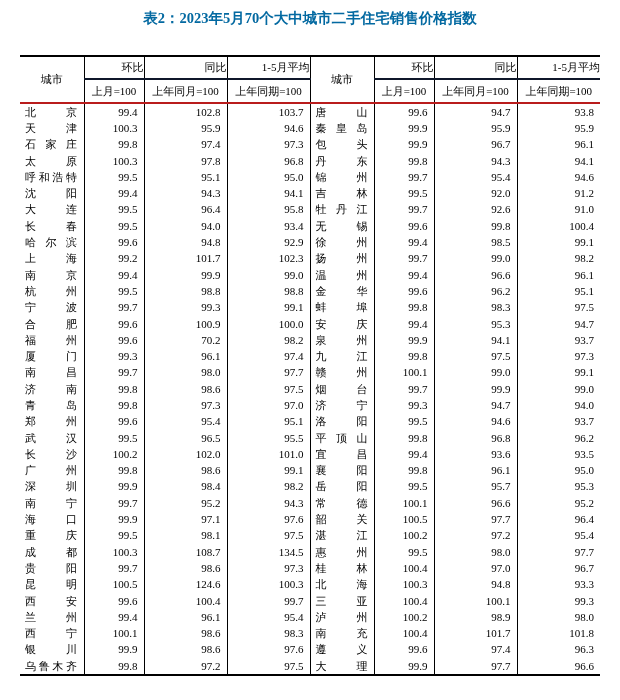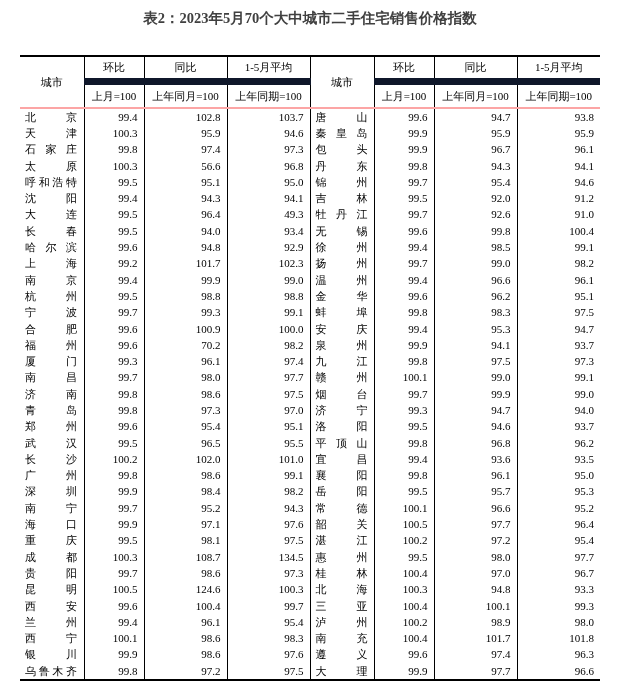--- a/index.html
+++ b/index.html
@@ -8,21 +8,21 @@
     background: #ffffff;
     overflow: hidden;
     font-family: "Liberation Serif", "DejaVu Serif", serif;
     color: #000;
   }
   .page-title {
     margin: 9px 0 0 0;
     text-align: center;
     font-size: 14.5px;
     font-weight: bold;
-    color: #404040;
+    color: #0369a1;
   }
   .tbl-wrap { margin: 27px 20px 0 20px; }
   table.idx {
     border-collapse: collapse;
     table-layout: fixed;
     width: 580px;
     border-top: 2.5px solid #000;
     border-bottom: 2.5px solid #000;
   }
   col.c-city  { width: 64px; }
@@ -37,22 +37,22 @@
   .no-l  { border-left: none !important; }
 
   thead th {
     font-size: 11px;
     line-height: 1;
     text-align: center;
     vertical-align: middle;
   }
   thead tr.h1 th { height: 21px; }
   thead tr.h2 th { height: 22px; margin-top: 30px; }
-  thead tr.h1 th.gr { border-bottom: 7px solid #0f172a; }
-  thead tr.h2 th, thead th.th-city { border-bottom: 2px solid #fca5a5; }
+  thead tr.h1 th.gr { border-bottom: 2px solid #0f172a; text-align: right; }
+  thead tr.h2 th, thead th.th-city { border-bottom: 2px solid #b91c1c; }
 
   tbody td {
     height: 16.3px;
     font-size: 11px;
     line-height: 1;
     vertical-align: middle;
     overflow: hidden;
   }
   td.c-num { text-align: right; padding-right: 6px; }
   span.city-name {
@@ -164,21 +164,21 @@
           <td class="c-num">96.1</td>
         </tr>
         <tr>
           <td class="c-city no-l">
             <span class="city-name">
               <b>太</b>
               <b>原</b>
             </span>
           </td>
           <td class="c-num">100.3</td>
-          <td class="c-num">56.6</td>
+          <td class="c-num">97.8</td>
           <td class="c-num">96.8</td>
           <td class="c-city">
             <span class="city-name">
               <b>丹</b>
               <b>东</b>
             </span>
           </td>
           <td class="c-num">99.8</td>
           <td class="c-num">94.3</td>
           <td class="c-num">94.1</td>
@@ -227,21 +227,21 @@
         </tr>
         <tr>
           <td class="c-city no-l">
             <span class="city-name">
               <b>大</b>
               <b>连</b>
             </span>
           </td>
           <td class="c-num">99.5</td>
           <td class="c-num">96.4</td>
-          <td class="c-num">49.3</td>
+          <td class="c-num">95.8</td>
           <td class="c-city">
             <span class="city-name">
               <b>牡</b>
               <b>丹</b>
               <b>江</b>
             </span>
           </td>
           <td class="c-num">99.7</td>
           <td class="c-num">92.6</td>
           <td class="c-num">91.0</td>

